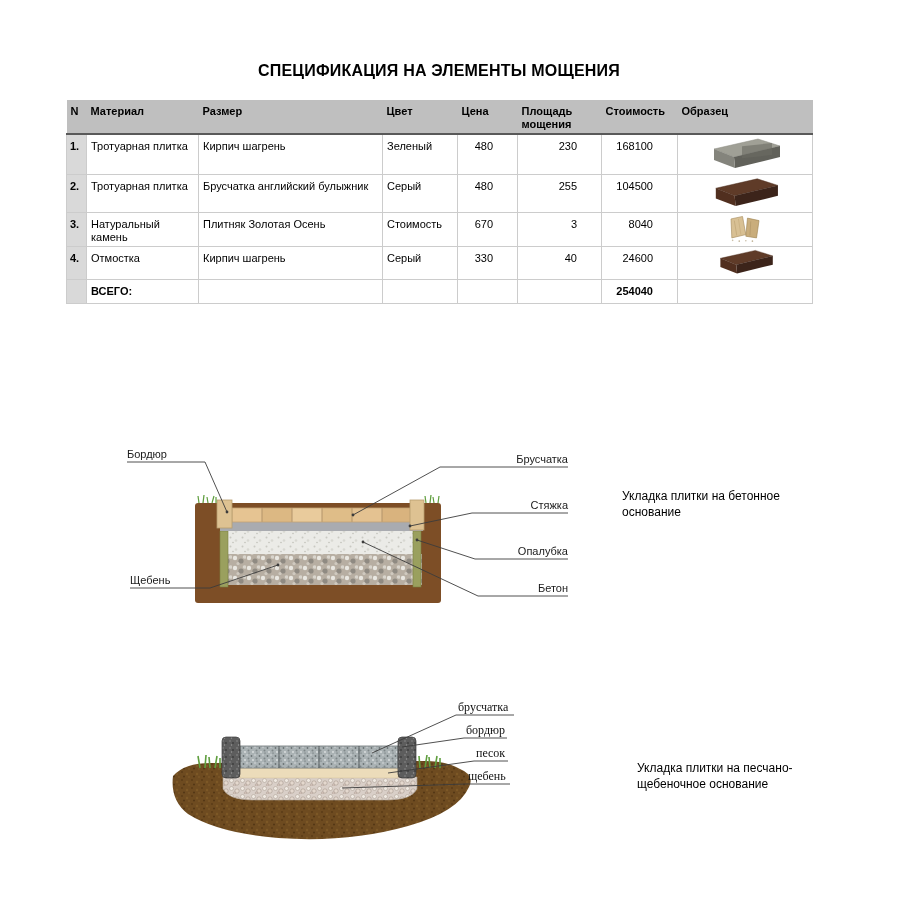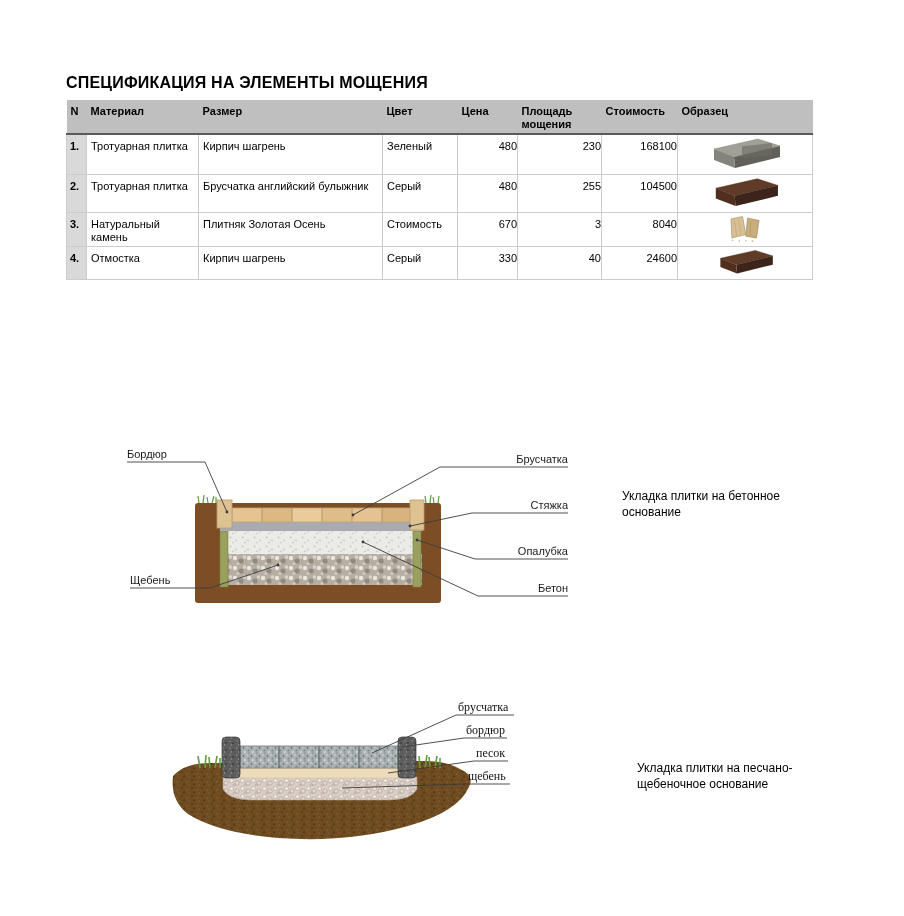--- a/index.html
+++ b/index.html
@@ -2,38 +2,38 @@
 <html><head>
 <meta charset="utf-8">
 <style>
   html,body { margin:0; padding:0; }
   body {
     width:904px; height:916px; background:#ffffff; position:relative;
     font-family:"Liberation Sans", sans-serif; color:#000;
     overflow:hidden;
   }
   .page-title {
-    position:absolute; left:66px; top:74px; width:746px;
-    font-size:16px; font-weight:bold; letter-spacing:0.2px;
+    position:absolute; left:66px; top:62px; width:746px;
+    text-align:center; font-size:16px; font-weight:bold; letter-spacing:0.2px;
   }
   table.spec {
     position:absolute; left:66px; top:100px; width:746px;
     border-collapse:collapse; table-layout:fixed; font-size:11px;
   }
   table.spec th {
     background:#bfbfbf; font-weight:bold; text-align:left; vertical-align:top;
     padding:5px 4px 2px 4px; border:0; border-bottom:2px solid #595959;
     line-height:13px;
   }
   table.spec td {
     border:1px solid #cccccc; vertical-align:top; padding:5px 4px 2px 4px;
     line-height:13px; overflow:hidden;
   }
   table.spec td.ncol { background:#d9d9d9; font-weight:bold; padding-left:3px; padding-right:1px; }
-  table.spec td.num { text-align:right; padding-right:0; }
+  table.spec td.num { text-align:right; padding-right:24px; }
   table.spec td.sample { text-align:center; vertical-align:middle; padding:1px; }
   table.spec tr.total td { font-weight:bold; }
   .caption {
     position:absolute; width:178px; font-size:12px; line-height:16px;
   }
   .diagram { position:absolute; }
   .d1-label { font-family:"Liberation Sans", sans-serif; font-size:11px; fill:#1a1a1a; }
   .d2-label { font-family:"Liberation Serif", serif; font-size:12px; fill:#111; }
   .leader { stroke:#3c3c3c; stroke-width:0.9; fill:none; }
 </style>
@@ -133,20 +133,30 @@
     <td class="num">24600</td>
     <td class="sample">
       <svg width="78" height="27" viewBox="0 0 78 34">
         <polygon points="8,13 52,3 74,10 28,21" fill="#5f3b28" stroke="#4c2e1e" stroke-width="0.5"></polygon>
         <polygon points="28,21 74,10 74,21 29,32" fill="#3c241a"></polygon>
         <polygon points="8,13 28,21 29,32 8,24" fill="#512f1f"></polygon>
       </svg>
     </td>
   </tr>
 
+  <tr class="total" style="height:24px">
+    <td class="ncol"></td>
+    <td>ВСЕГО:</td>
+    <td></td>
+    <td></td>
+    <td class="num"></td>
+    <td class="num"></td>
+    <td class="num">254040</td>
+    <td class="sample"></td>
+  </tr>
 </tbody>
   </table>
 
 <div class="diagram" style="left:120px; top:445px;">
 <svg width="450" height="170" viewBox="0 0 450 170">
   <defs>
     <pattern id="gravel1" width="14" height="10" patternUnits="userSpaceOnUse">
       <rect width="14" height="10" fill="#b7aea2"></rect>
       <circle cx="3" cy="3" r="2.2" fill="#e9e7e1"></circle>
       <circle cx="9" cy="6" r="2.6" fill="#8f8a82"></circle>

